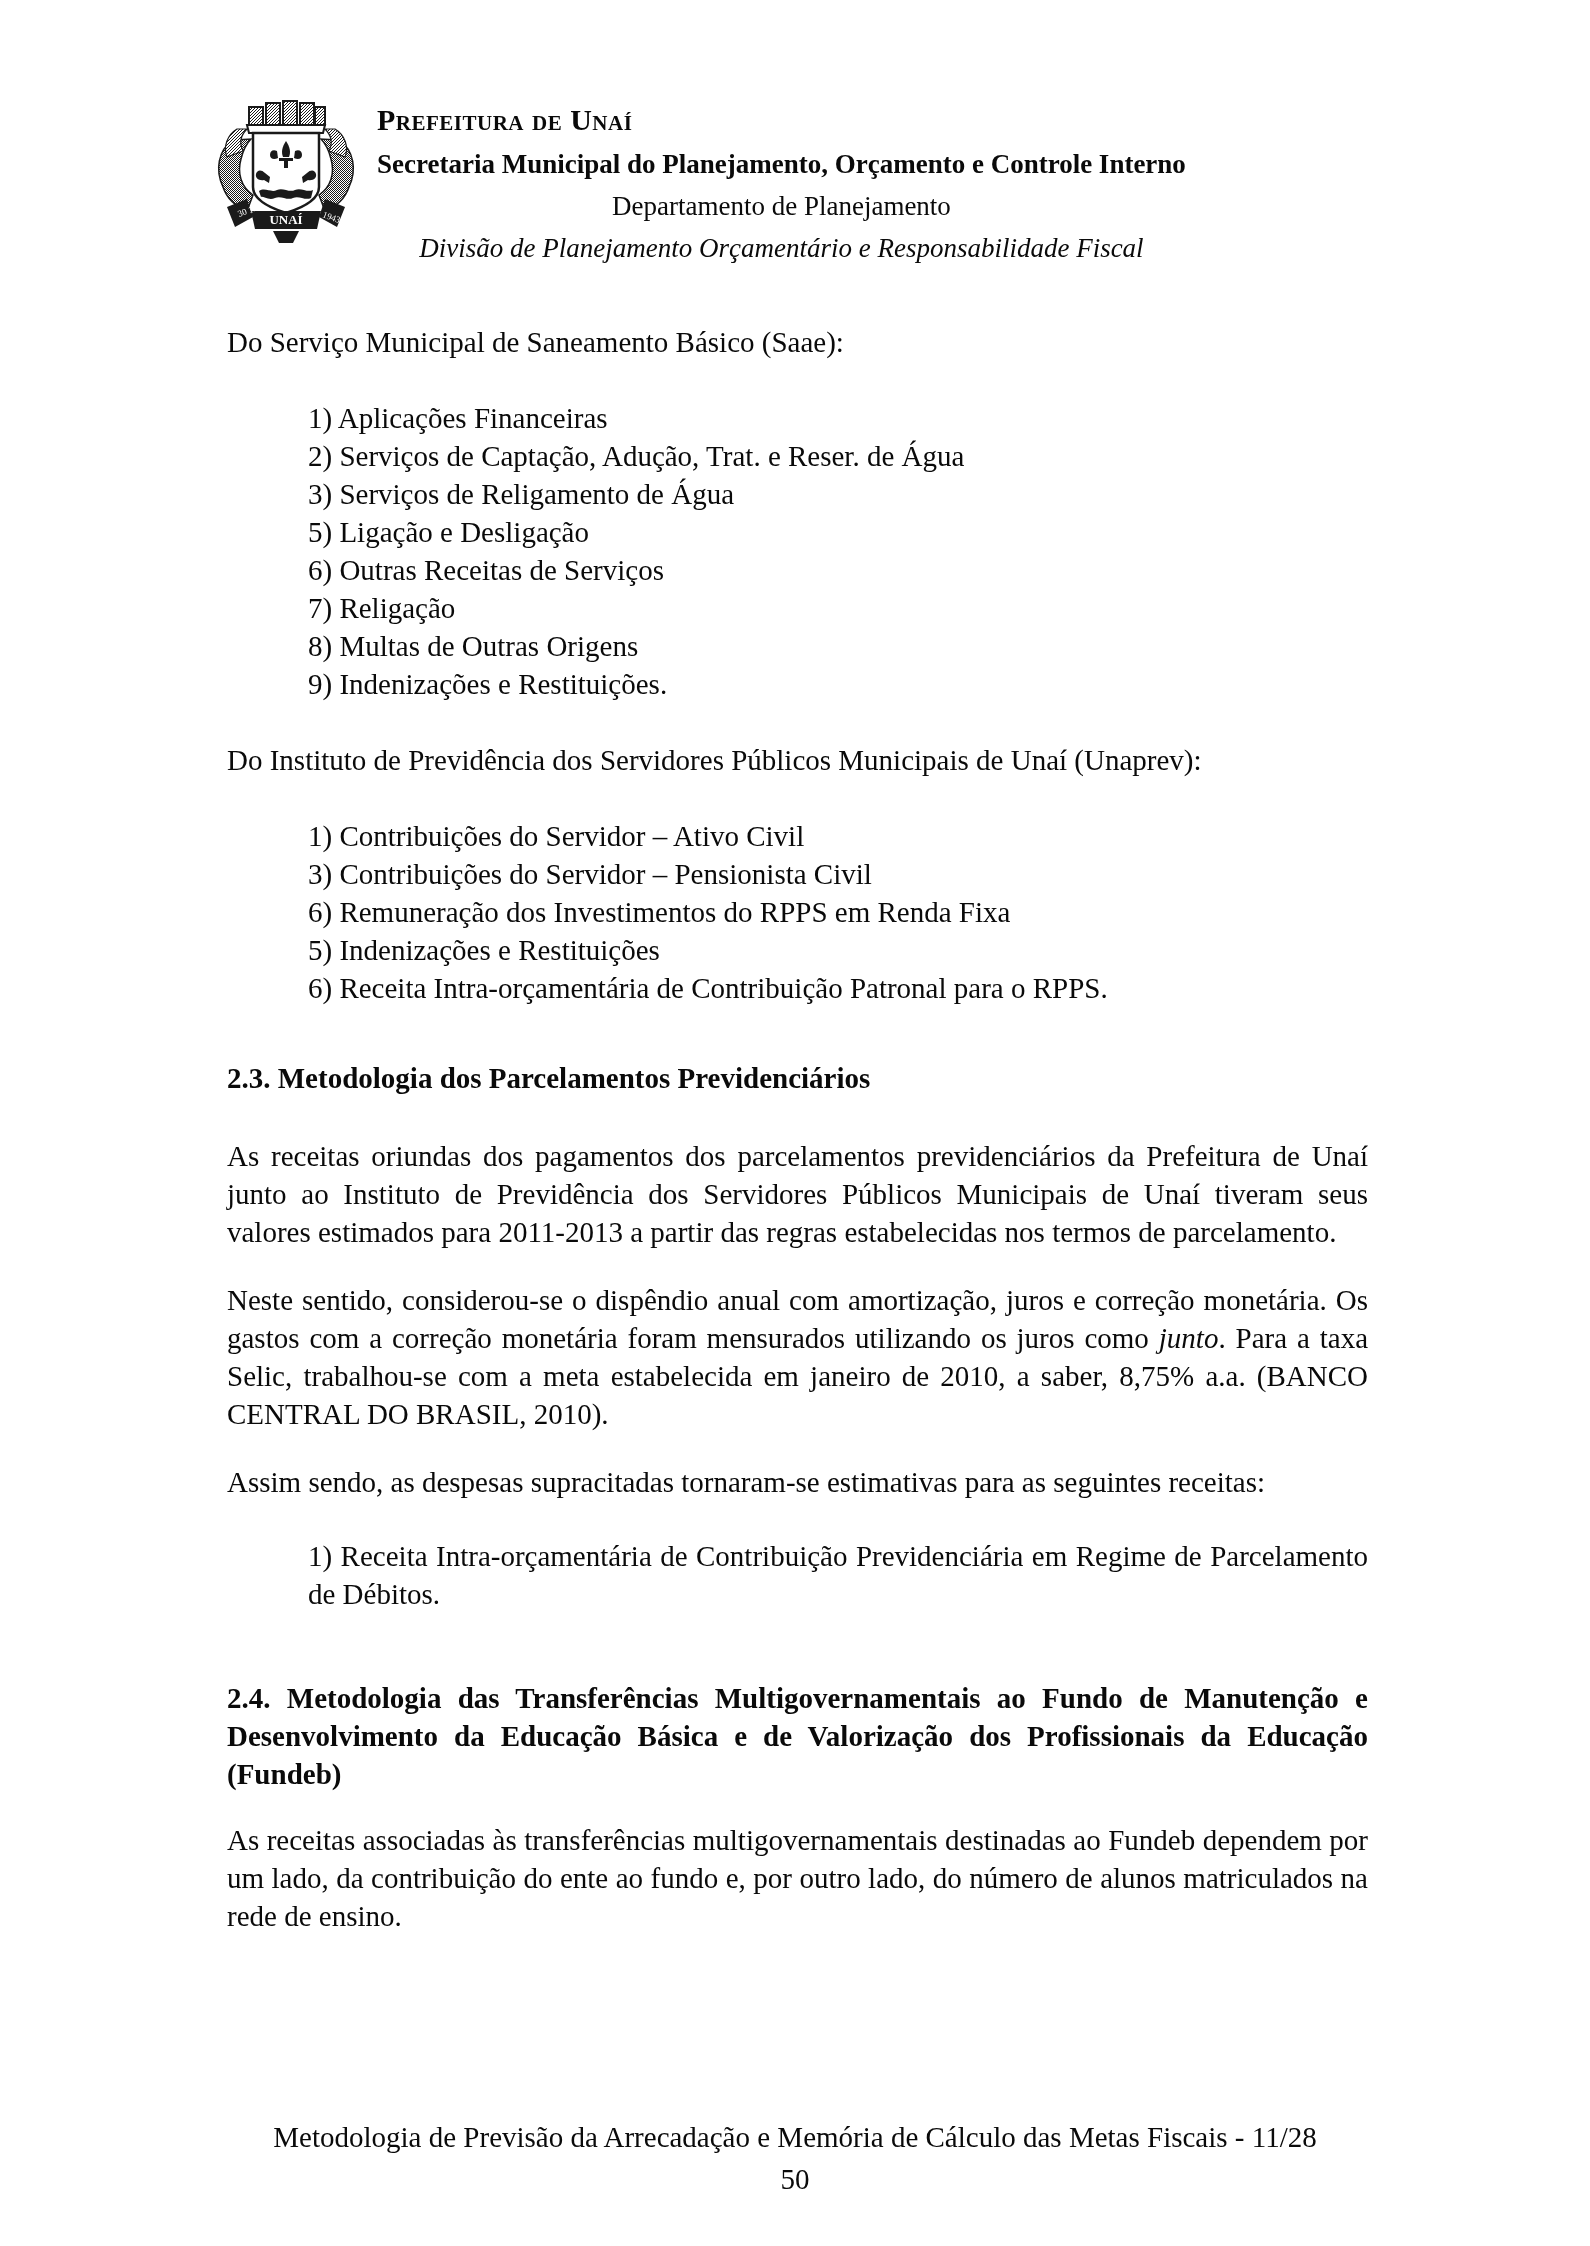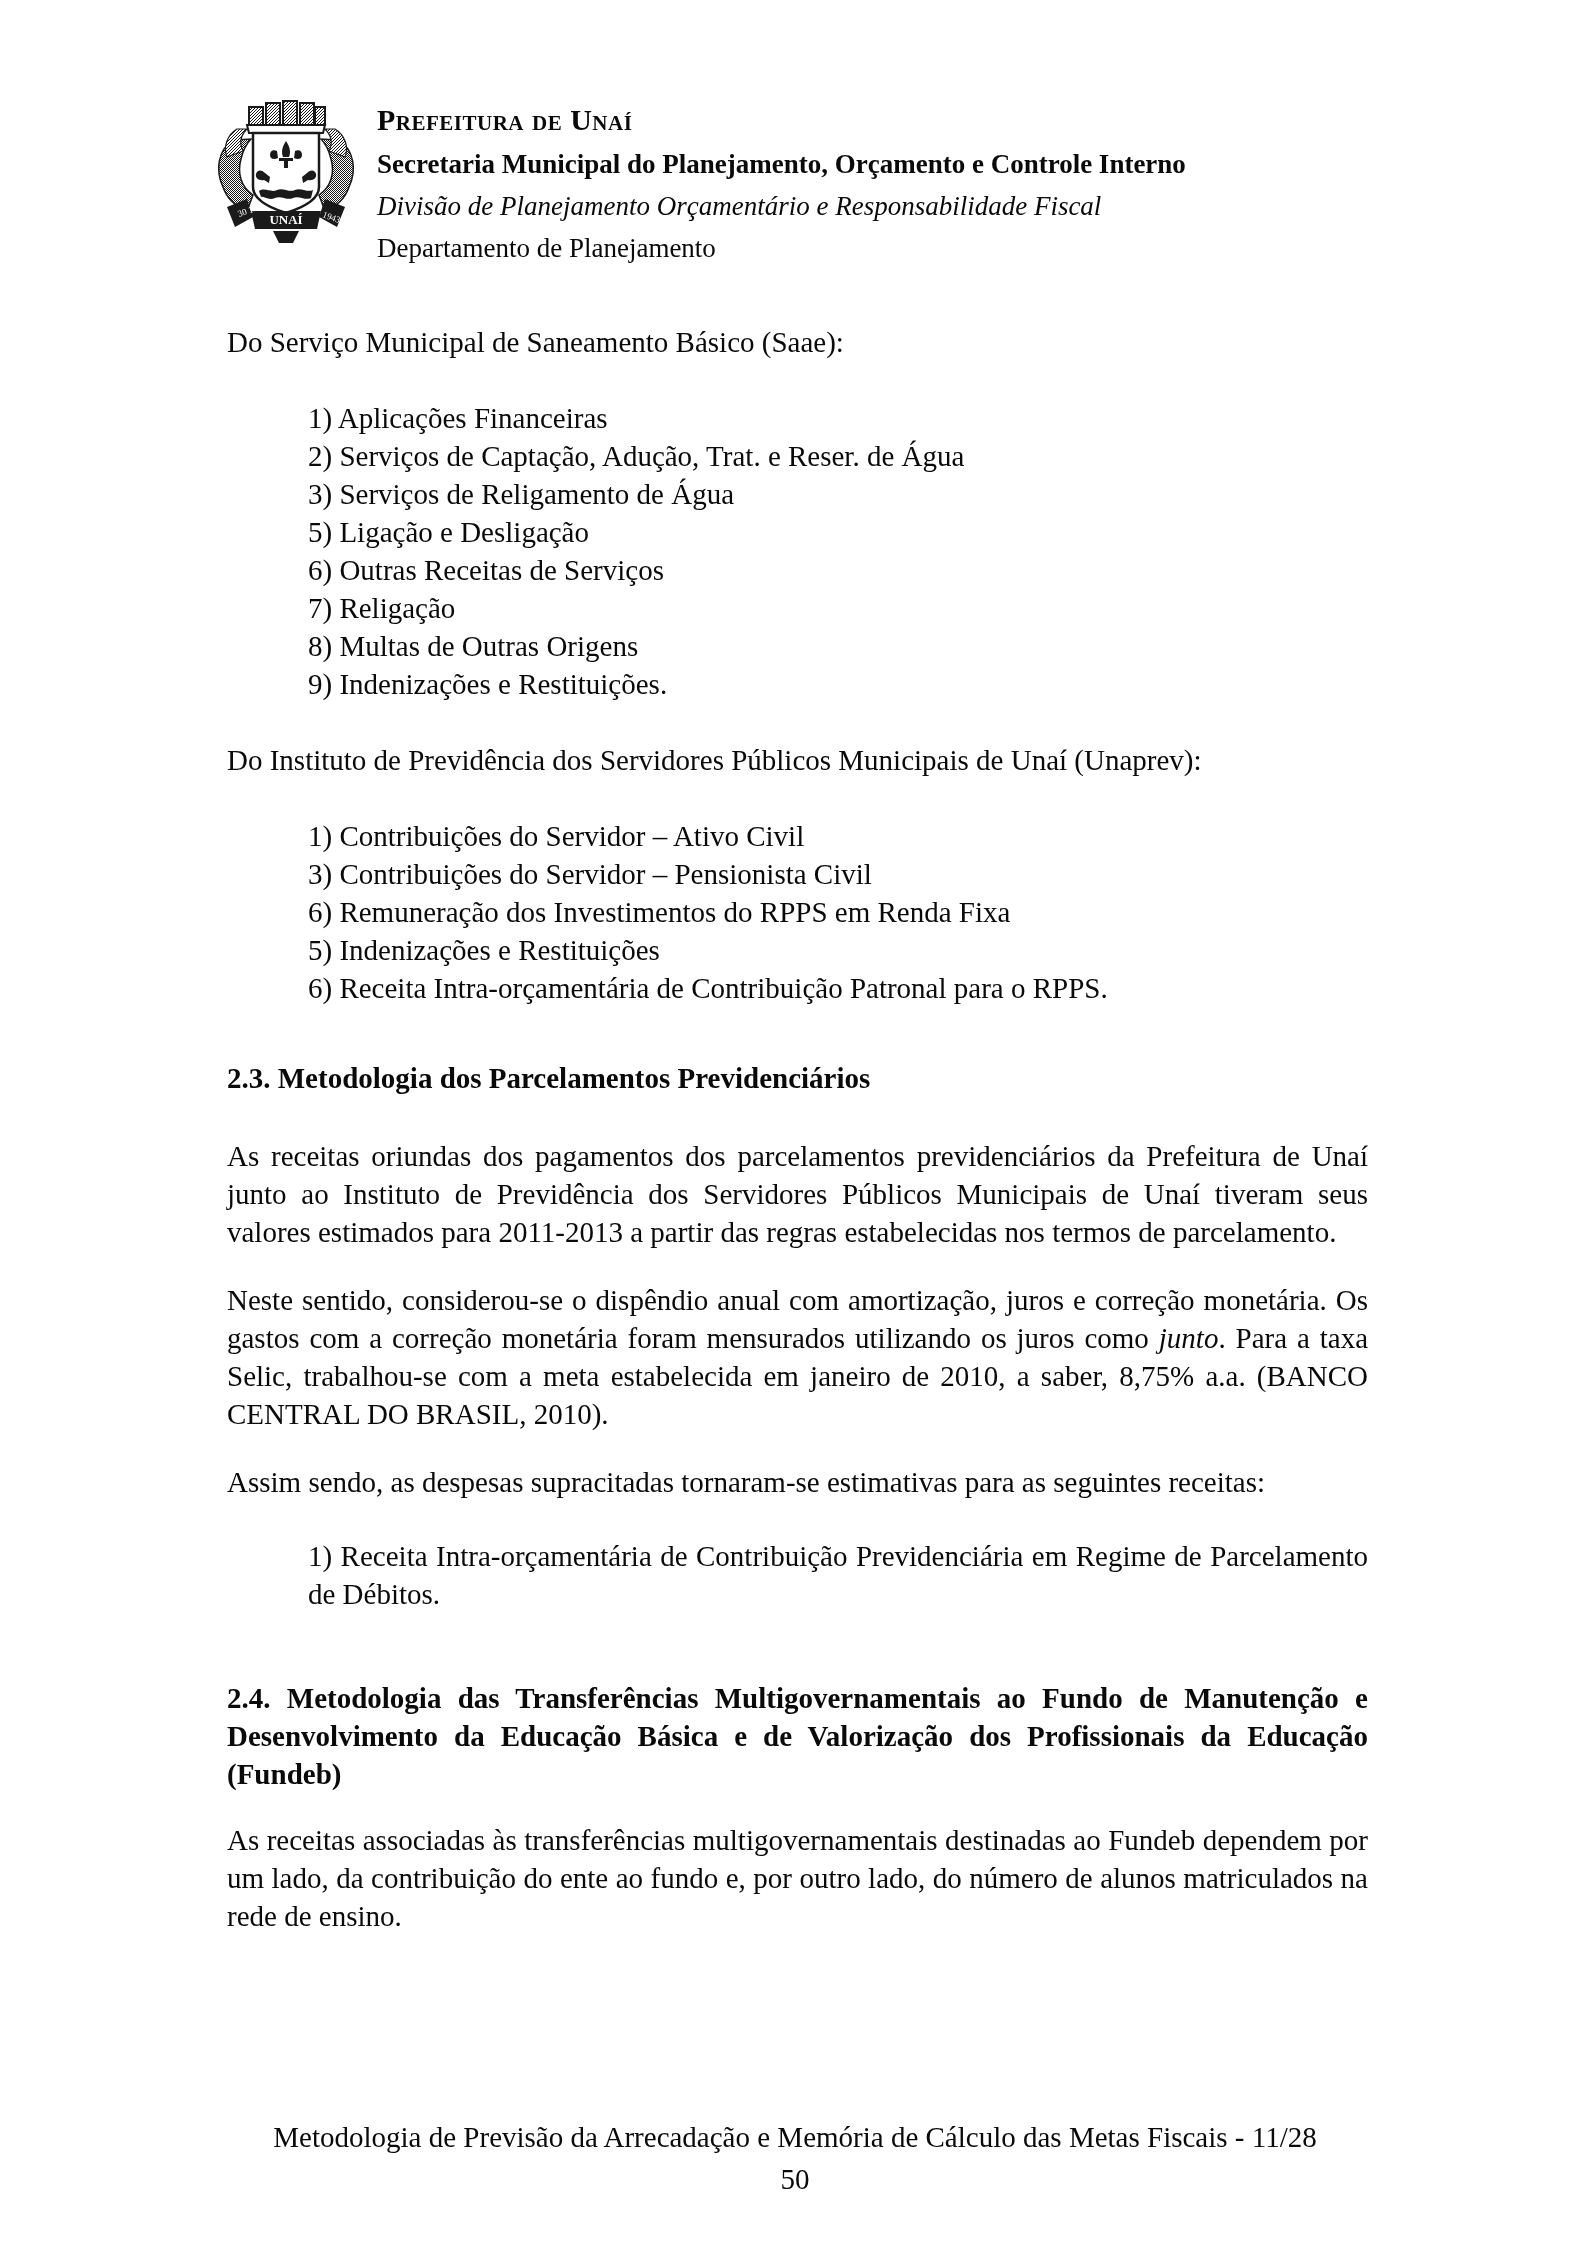--- a/index.html
+++ b/index.html
@@ -14,21 +14,21 @@
     margin:0 auto;
     overflow:hidden;
   }
   .doc-header{display:flex;align-items:flex-start;gap:18px;}
   .crest{flex:0 0 auto;margin-left:-14px;}
   .header-lines{padding-top:2px;}
   .org-title{
     font-size:30px;font-weight:bold;font-variant:small-caps;
     line-height:46px;letter-spacing:0.5px;white-space:nowrap;
   }
-  .org-line{font-size:27px;line-height:42px;white-space:nowrap;}
+  .org-line{font-size:27px;line-height:42px;white-space:nowrap;text-align:center;}
   .org-line.bold{font-weight:bold;}
   .org-line.italic{font-style:italic;}
   .body-text{font-size:29px;line-height:38px;}
   .intro{margin-top:54px;}
   .num-list{margin-top:38px;padding-left:81px;}
   .num-list .list-item{line-height:38px;}
   .intro2{margin-top:38px;}
   .sec-heading{margin-top:52px;font-weight:bold;}
   .sec-heading.justify{text-align:justify;}
   .para{margin-top:30px;text-align:justify;}
@@ -103,22 +103,22 @@
         <path d="M38,116 L108,116 L104,134 L42,134 Z" fill="#1a1a1a"></path>
         <path d="M60,136 L86,136 L80,148 L66,148 Z" fill="#1a1a1a"></path>
         <text x="26" y="122" font-size="9" fill="#ffffff" transform="rotate(-20 26 122)" font-family="Liberation Serif, serif">30 12</text>
         <text x="73" y="129" font-size="13" font-weight="bold" fill="#ffffff" text-anchor="middle" font-family="Liberation Serif, serif">UNAÍ</text>
         <text x="109" y="122" font-size="9" fill="#ffffff" transform="rotate(20 109 122)" font-family="Liberation Serif, serif">1943</text>
       </svg>
     </div>
     <div class="header-lines">
       <div class="org-title">Prefeitura de Unaí</div>
       <div class="org-line bold">Secretaria Municipal do Planejamento, Orçamento e Controle Interno</div>
+      <div class="org-line">Departamento de Planejamento</div>
       <div class="org-line italic">Divisão de Planejamento Orçamentário e Responsabilidade Fiscal</div>
-      <div class="org-line">Departamento de Planejamento</div>
     </div>
   </div>
 
   <div class="body-text">
 
     <div class="intro">Do Serviço Municipal de Saneamento Básico (Saae):</div>
 
     <div class="num-list">
         <div class="list-item">1) Aplicações Financeiras</div>
         <div class="list-item">2) Serviços de Captação, Adução, Trat. e Reser. de Água</div>

